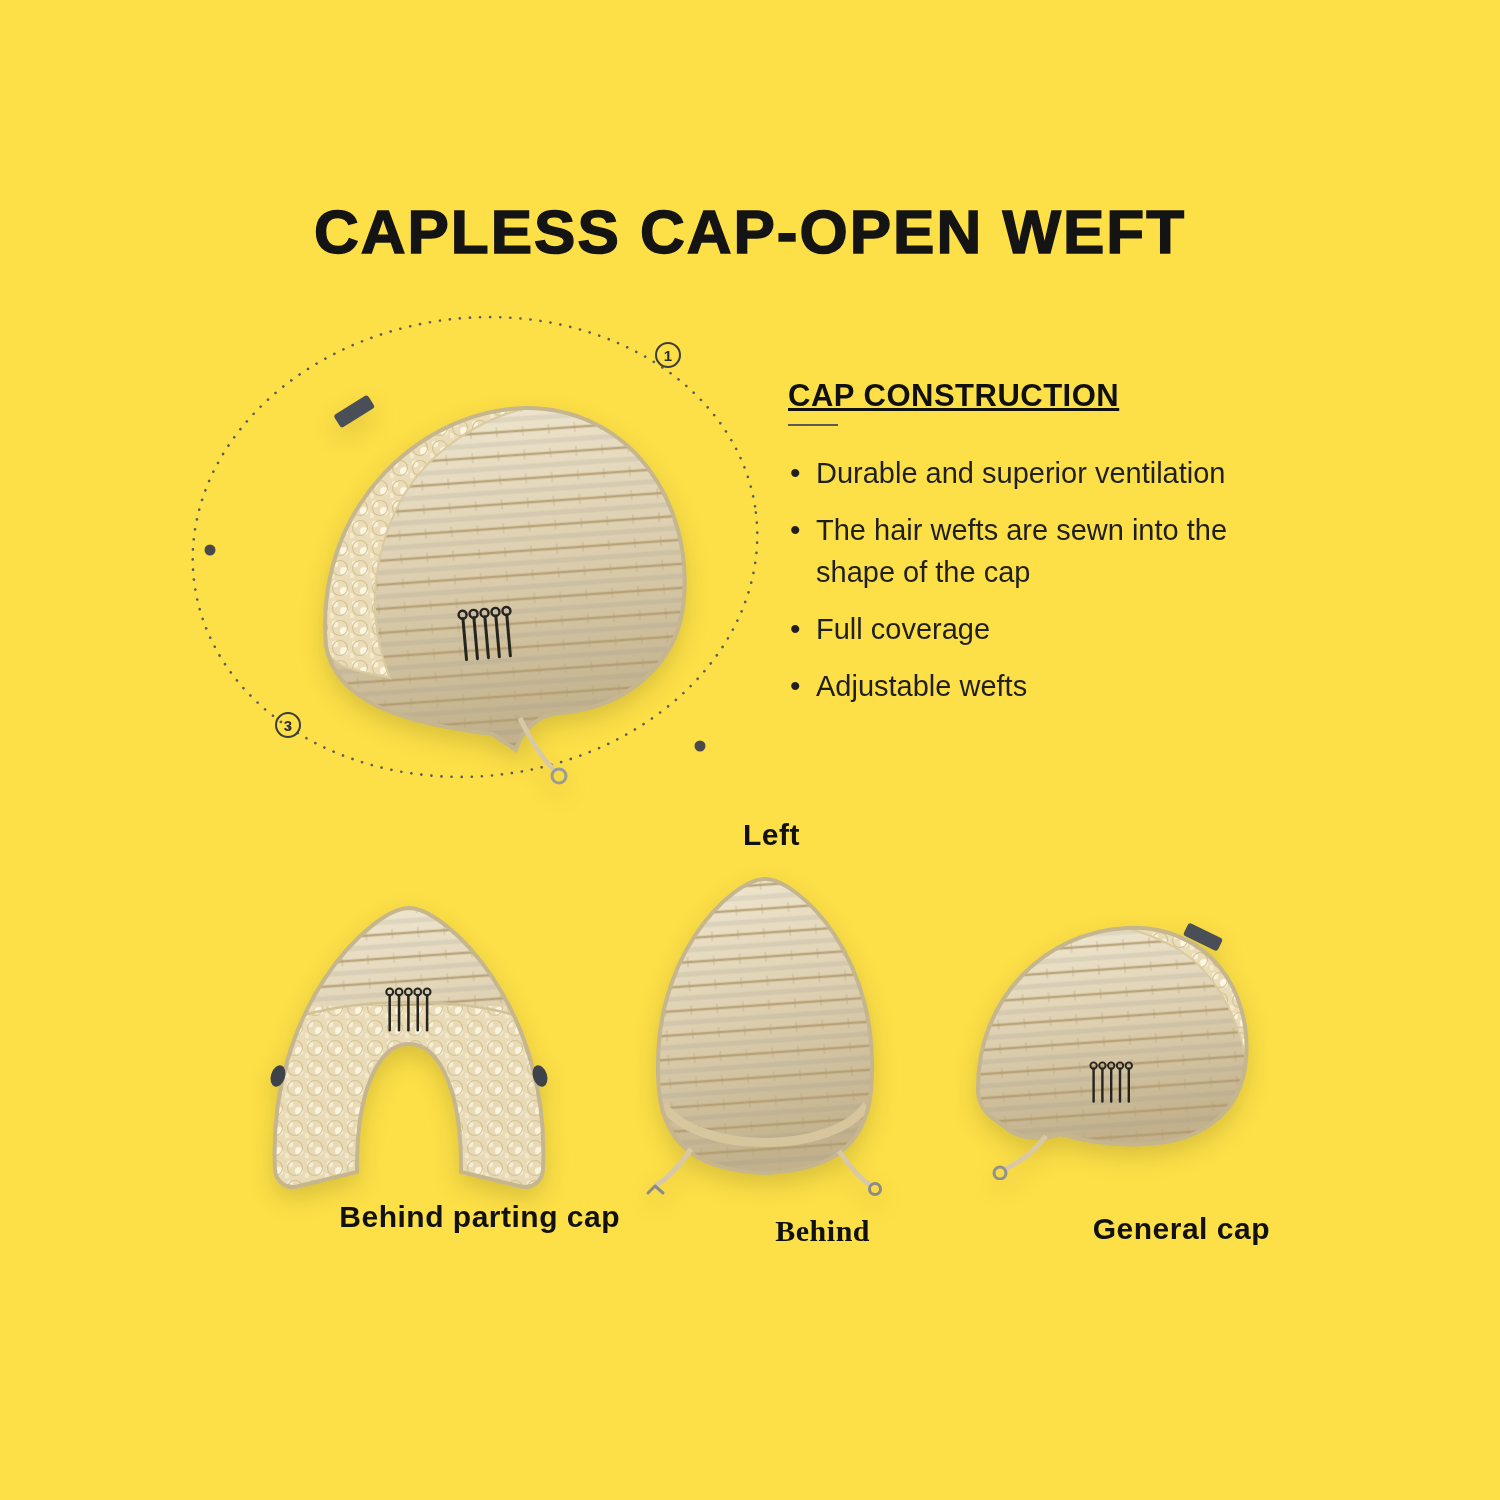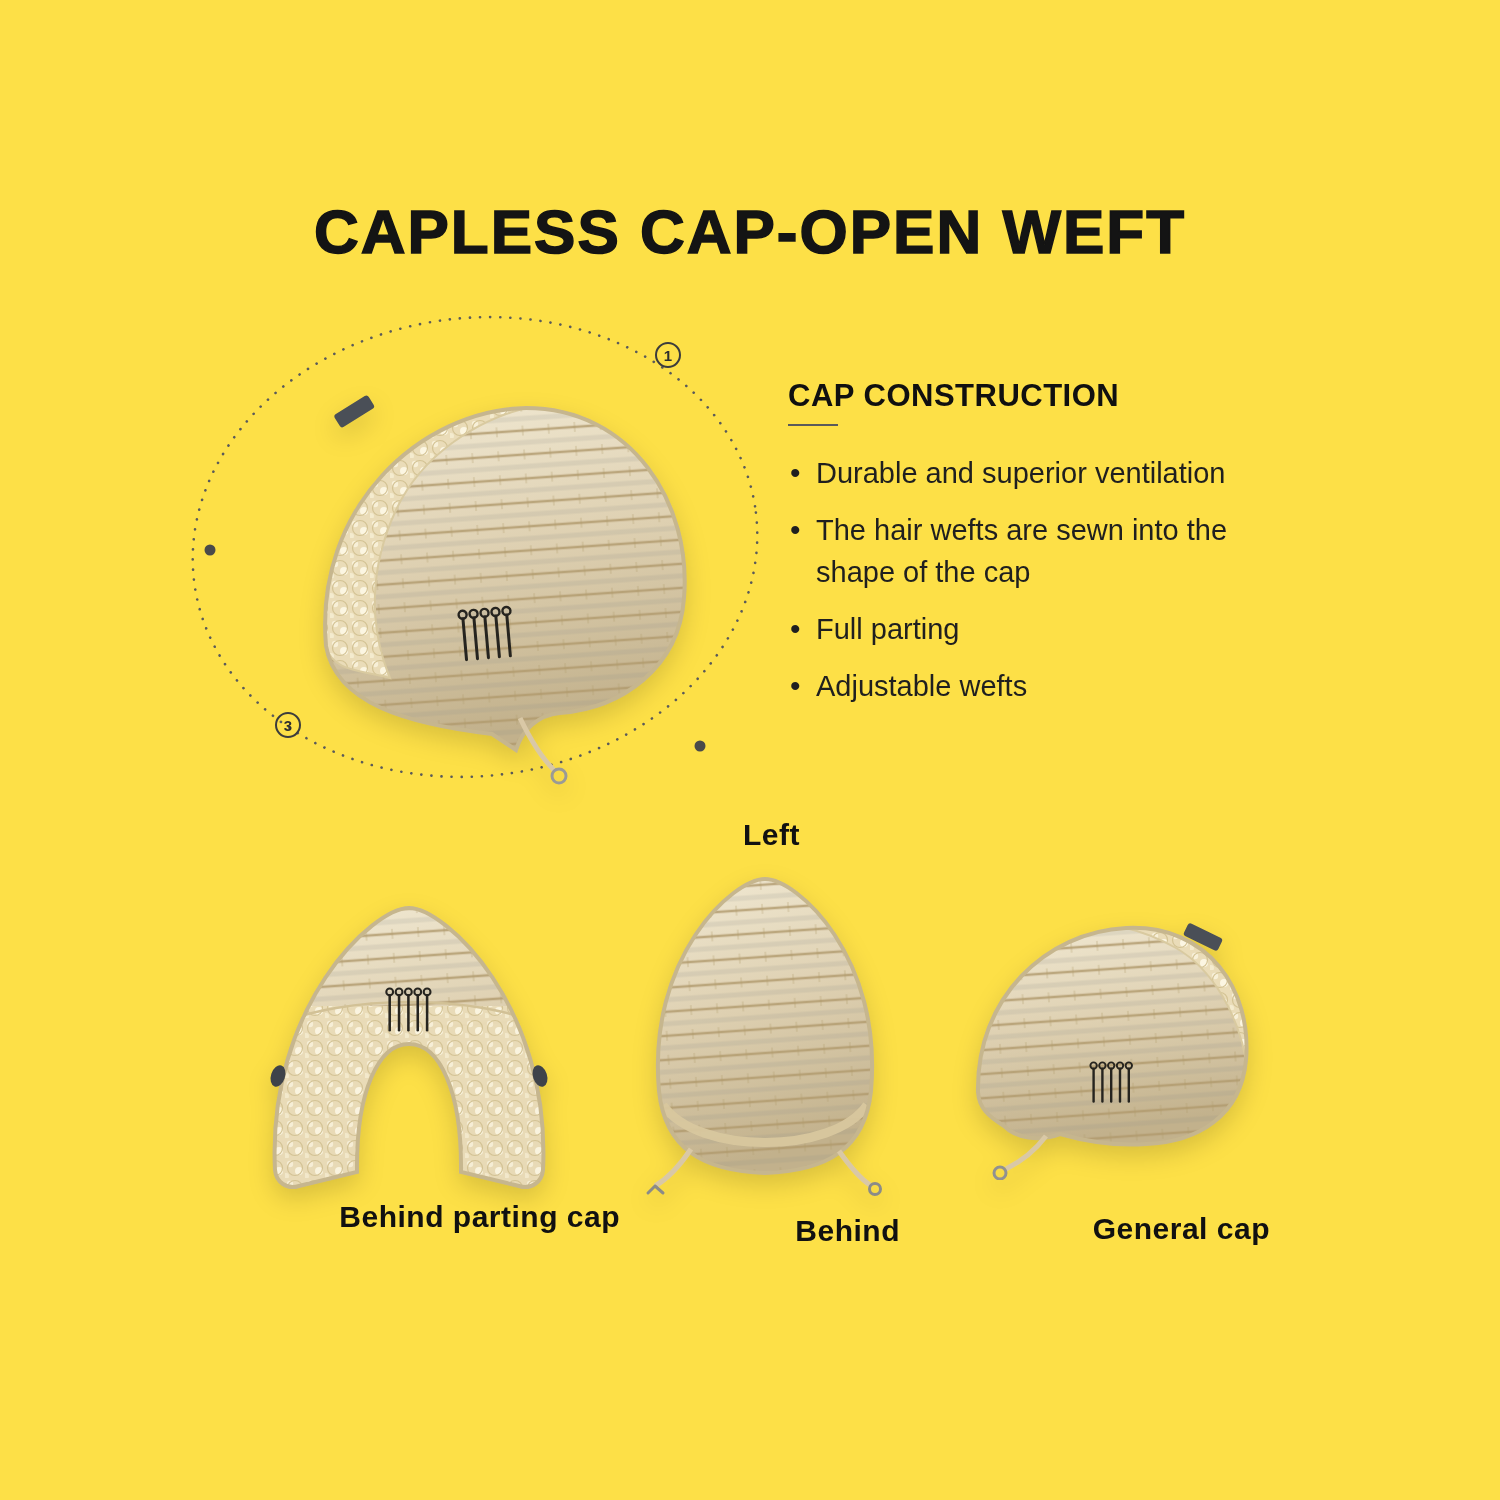--- a/index.html
+++ b/index.html
@@ -24,21 +24,21 @@
     border-radius:50%; color:#2e2e2e; font-size:15px; font-weight:bold;
     display:flex; align-items:center; justify-content:center; background:transparent;
   }
   .fig-label {
     position:absolute; text-align:right; font-size:30px; font-weight:bold;
     color:#111; letter-spacing:0.5px;
   }
   
   .construction { position:absolute; left:788px; top:378px; width:560px; }
   .construction h2 {
-    margin:0; font-size:31px; font-weight:900; color:#101010; letter-spacing:0.5px;
+    margin:0; font-size:31px; font-weight:900; color:#101010; letter-spacing:0.5px;text-decoration:underline;
   }
   .heading-rule { width:50px; height:2px; background:#5a5a5a; margin-top:10px; }
   .construction ul { list-style:none; margin:26px 0 0 0; padding:0; width:500px; }
   .construction li {
     position:relative; padding-left:28px; margin-bottom:15px;
     font-size:29px; line-height:1.45; color:#1f1f1f;
   }
   .construction li::before {
     content:"•"; position:absolute; left:2px; top:-1px; color:#1f1f1f; font-size:30px;
   }
@@ -119,21 +119,21 @@
   </div>
 
   <div class="fig-label" style="left:180px; top:818px; width:620px;">Left</div>
 
   <div class="construction">
     <h2>CAP CONSTRUCTION</h2>
     <div class="heading-rule"></div>
     <ul>
       <li><span>Durable and superior ventilation</span></li>
       <li><span>The hair wefts are sewn into the shape of the cap</span></li>
-      <li><span>Full parting</span></li>
+      <li><span>Full coverage</span></li>
       <li><span>Adjustable wefts</span></li>
     </ul>
   </div>
 
   <div class="bottom-fig" style="left:245px; top:878px;">
     <svg class="cap-svg" style="left:0;top:0;position:relative;" width="330" height="320" viewBox="0 0 330 320">
       <defs>
         <clipPath id="clipC">
           <path d="M30,292 C22,128 128,30 164,30 C200,30 306,128 298,292 C297,304 286,312 274,308 L216,294 C217,212 194,166 164,166 C134,166 111,212 112,294 L54,308 C42,312 31,304 30,292 Z"></path>
         </clipPath>
@@ -168,21 +168,21 @@
       <g>
         <path d="M76,296 C64,314 52,326 40,333" stroke="#d9c8a6" stroke-width="5" fill="none"></path>
         <path d="M40,333 l-7,7 m7,-7 l8,7" stroke="#8b8b88" stroke-width="3" fill="none" stroke-linecap="round"></path>
       </g>
       <g>
         <path d="M224,298 C236,315 246,326 255,332" stroke="#d9c8a6" stroke-width="5" fill="none"></path>
         <circle cx="260" cy="336" r="5.5" stroke="#8b8b88" stroke-width="3" fill="none"></circle>
       </g>
     </svg>
   </div>
-  <div class="fig-label" style="left:610px; top:1214px; width:290px;">Behind</div>
+  <div class="fig-label" style="left:580px; top:1214px; width:290px;font-family:Liberation Serif, serif;">Behind</div>
 
   <div class="bottom-fig" style="left:950px; top:890px;">
     <svg class="cap-svg" style="left:0;top:0;position:relative;" width="330" height="290" viewBox="0 0 330 290">
       <defs>
         <clipPath id="clipG">
           <path d="M28,202 C26,108 96,42 176,38 C258,34 302,100 296,170 C291,226 248,252 196,254 C168,256 138,252 110,244 C88,252 66,248 54,236 C38,226 29,218 28,202 Z"></path>
         </clipPath>
       </defs>
       <path d="M28,202 C26,108 96,42 176,38 C258,34 302,100 296,170 C291,226 248,252 196,254 C168,256 138,252 110,244 C88,252 66,248 54,236 C38,226 29,218 28,202 Z" fill="url(#capGrad)"></path>
       <g clip-path="url(#clipG)">

